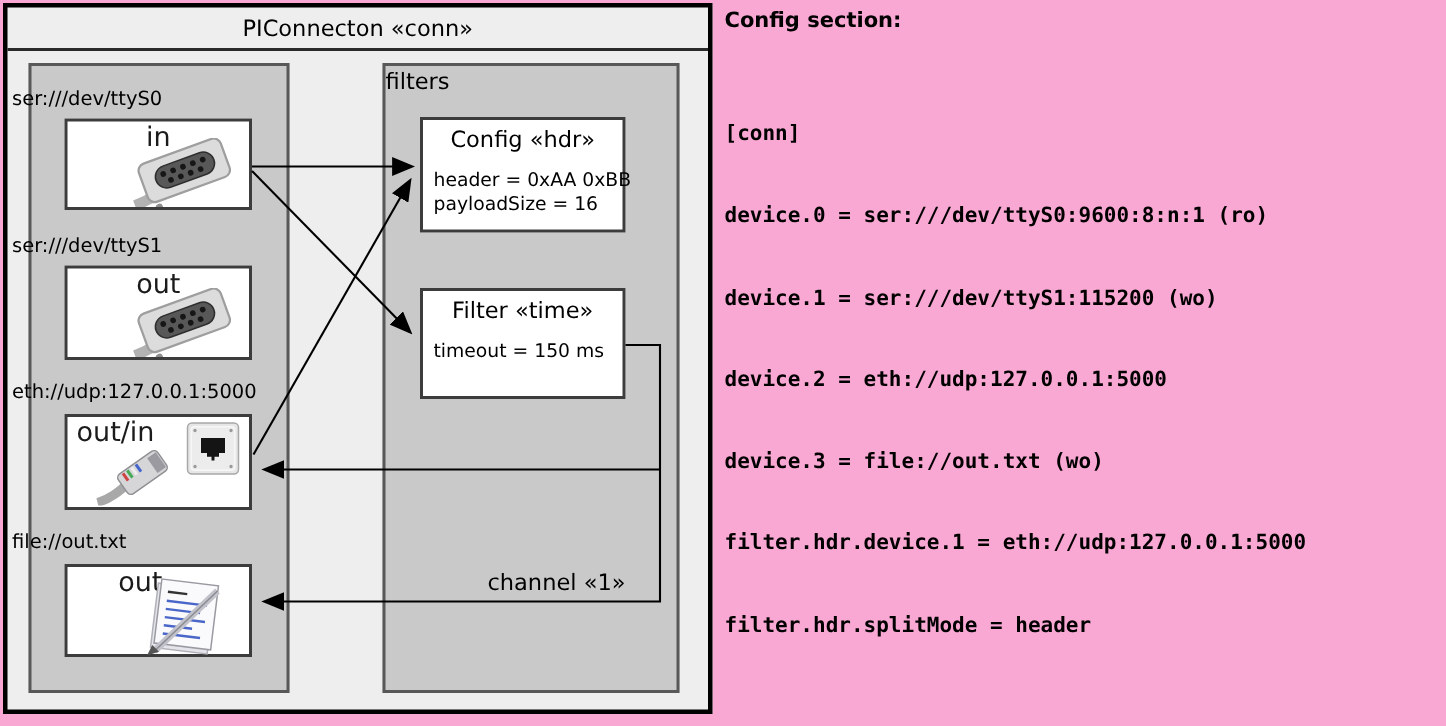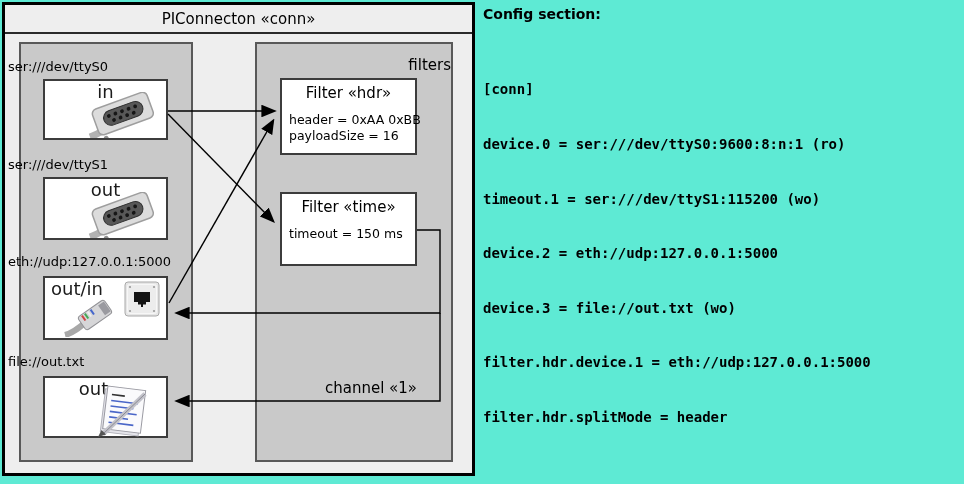--- a/index.html
+++ b/index.html
@@ -1,28 +1,28 @@
 <!DOCTYPE html>
 <html><head>
 <meta charset="utf-8">
 <style>
   html,body{margin:0;padding:0;background:#ffffff;}
-  .stage{position:relative;width:964px;height:484px;background:#5eead4;
+  .stage{position:relative;width:964px;height:484px;background:#f9a8d4;
          font-family:"DejaVu Sans", sans-serif;color:#000;overflow:hidden;}
 
   
   .outer-frame{position:absolute;left:2px;top:2px;width:473px;height:474px;
                border:3px solid #000;background:#eeeeee;box-sizing:border-box;}
   .frame-title{height:27px;border-bottom:2px solid #2a2a2a;text-align:center;
                font-size:15px;line-height:28px;}
 
   .panel{position:absolute;background:#c9c9c9;border:2px solid #585858;box-sizing:border-box;}
   .left-panel{left:19px;top:42px;width:174px;height:420px;}
   .filters-panel{left:255px;top:42px;width:198px;height:420px;}
-  .filters-title{text-align:right;font-size:15px;padding-top:12px;}
+  .filters-title{text-align:left;font-size:15px;padding-top:1px;}
 
   .dev-label{position:absolute;left:8px;width:180px;text-align:left;
              font-size:13px;white-space:nowrap;}
   .dev-box{position:absolute;left:43px;width:125px;background:#fff;
            border:2px solid #3c3c3c;box-sizing:border-box;}
   .dev-dir{position:absolute;top:0;left:0;right:0;text-align:center;
            font-size:18px;color:#1b1b1b;}
   .dev-dir.tl{text-align:center;padding-left:6px;right:auto;}
 
   .filter-box{position:absolute;left:280px;width:137px;background:#fff;
@@ -140,21 +140,21 @@
         <line x1="17" y1="33.5" x2="36" y2="33.5" stroke="#4a66c8" stroke-width="1.6"></line>
         <line x1="17" y1="39" x2="42" y2="39" stroke="#4a66c8" stroke-width="1.6"></line>
       </g>
       <line x1="10" y1="49" x2="52" y2="9" stroke="#c2c2ca" stroke-width="4.5"></line>
       <line x1="10" y1="49" x2="52" y2="9" stroke="#8b8b93" stroke-width="1"></line>
       <path d="M5 52 l8 -2.5 -4.5 -4.5 z" fill="#555"></path>
     </svg>
   </div>
 
   <div class="filter-box" style="top:78px;height:77px">
-    <div class="filter-title">Filter «hdr»</div>
+    <div class="filter-title">Config «hdr»</div>
     <div class="filter-attr" style="top:32px">header = 0xAA 0xBB</div>
     <div class="filter-attr" style="top:48px">payloadSize = 16</div>
   </div>
 
   <div class="filter-box" style="top:192px;height:74px">
     <div class="filter-title">Filter «time»</div>
     <div class="filter-attr" style="top:32px">timeout = 150 ms</div>
   </div>
 
   <div class="channel-label" style="top:379px">channel «1»</div>
@@ -170,21 +170,21 @@
     <line x1="169" y1="303" x2="273" y2="121" stroke="#000" stroke-width="1.4" marker-end="url(#ah)"></line>
     <path d="M417 230 L440 230 L440 313 L177 313" fill="none" stroke="#000" stroke-width="1.4" marker-end="url(#ah)"></path>
     <path d="M440 313 L440 401 L177 401" fill="none" stroke="#000" stroke-width="1.4" marker-end="url(#ah)"></path>
   </svg>
 
   <div class="config">
     <div class="config-heading">Config section:</div>
     <div class="config-lines">
       <div>[conn]</div>
       <div>device.0 = ser:///dev/ttyS0:9600:8:n:1 (ro)</div>
-      <div>timeout.1 = ser:///dev/ttyS1:115200 (wo)</div>
+      <div>device.1 = ser:///dev/ttyS1:115200 (wo)</div>
       <div>device.2 = eth://udp:127.0.0.1:5000</div>
       <div>device.3 = file://out.txt (wo)</div>
       <div>filter.hdr.device.1 = eth://udp:127.0.0.1:5000</div>
       <div>filter.hdr.splitMode = header</div>
       
       
       
       
       
       

